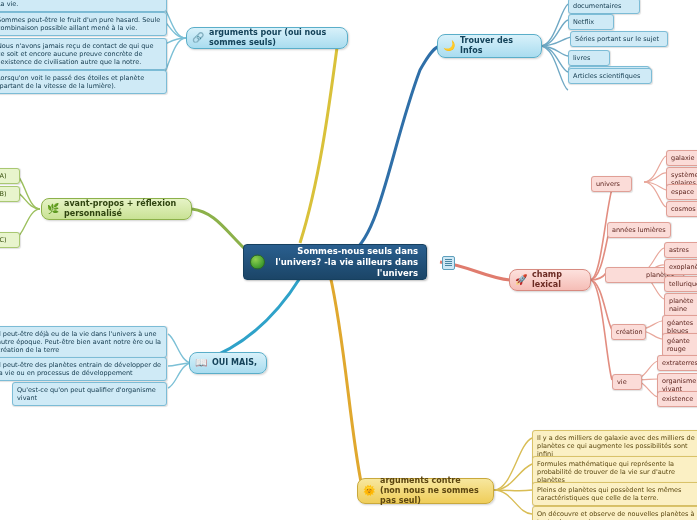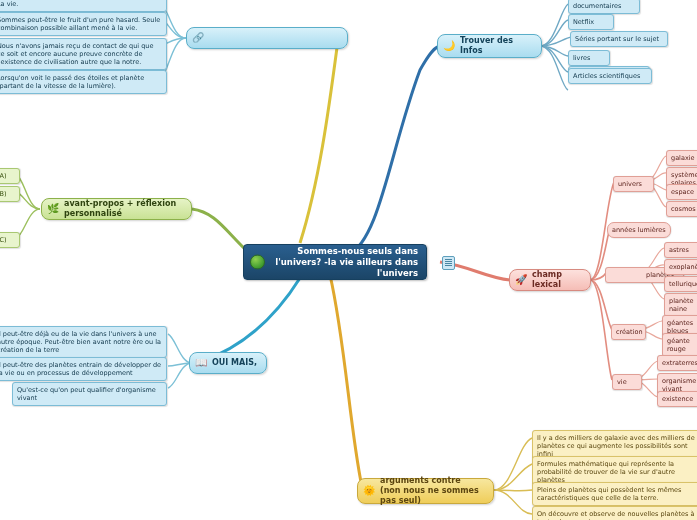--- a/index.html
+++ b/index.html
@@ -170,27 +170,27 @@
   <div class="leaf l-blue" style="position:absolute;left:570px;top:31px;width:88px;">Séries portant sur le sujet</div>
   <div class="leaf l-blue" style="position:absolute;left:568px;top:50px;width:32px;">livres</div>
   <div class="leaf l-blue" style="position:absolute;left:568px;top:66px;width:72px;">Site web de la NASA</div>
   <div class="leaf l-blue" style="position:absolute;left:568px;top:68px;width:74px;">Articles scientifiques</div>
 
   <div class="node branch b-red" style="left:509px;top:269px;width:82px;height:22px;">
     <span class="ic">🚀</span>
     <span class="txt">champ lexical</span>
   </div>
 
-  <div class="leaf l-red" style="position:absolute;left:613px;top:176px;width:31px;">univers</div>
+  <div class="leaf l-red" style="position:absolute;left:591px;top:176px;width:31px;">univers</div>
   <div class="leaf l-red" style="position:absolute;left:666px;top:150px;width:31px;">galaxie</div>
   <div class="leaf l-red" style="position:absolute;left:666px;top:167px;width:31px;">systèmes solaires</div>
   <div class="leaf l-red" style="position:absolute;left:666px;top:184px;width:31px;">espace</div>
   <div class="leaf l-red" style="position:absolute;left:666px;top:201px;width:31px;">cosmos</div>
 
-  <div class="leaf l-red" style="position:absolute;left:607px;top:222px;width:54px;border-radius:7px;">années lumières</div>
+  <div class="leaf l-red" style="position:absolute;left:607px;top:222px;width:54px;">années lumières</div>
 
   <div class="leaf l-red" style="position:absolute;left:605px;top:267px;width:33px;padding-left:40px;">planètes</div>
   <div class="leaf l-red" style="position:absolute;left:664px;top:242px;width:33px;">astres</div>
   <div class="leaf l-red" style="position:absolute;left:664px;top:259px;width:33px;">exoplanètes</div>
   <div class="leaf l-red" style="position:absolute;left:664px;top:276px;width:33px;">telluriques</div>
   <div class="leaf l-red" style="position:absolute;left:664px;top:293px;width:33px;">planète naine</div>
 
   <div class="leaf l-red" style="position:absolute;left:611px;top:324px;width:25px;">création</div>
   <div class="leaf l-red" style="position:absolute;left:662px;top:315px;width:35px;">géantes bleues</div>
   <div class="leaf l-red" style="position:absolute;left:662px;top:333px;width:35px;">géante rouge</div>
@@ -220,19 +220,20 @@
   <div class="node branch b-green" style="left:41px;top:198px;width:151px;height:22px;">
     <span class="ic">🌿</span>
     <span class="txt">avant-propos + réflexion personnalisé</span>
   </div>
   <div class="leaf l-green" style="position:absolute;left:-8px;top:168px;width:18px;">(A)</div>
   <div class="leaf l-green" style="position:absolute;left:-8px;top:186px;width:18px;">(B)</div>
   <div class="leaf l-green" style="position:absolute;left:-8px;top:232px;width:18px;">(C)</div>
 
   <div class="node branch b-blue" style="left:186px;top:27px;width:162px;height:22px;">
     <span class="ic">🔗</span>
+    <span class="txt">arguments pour (oui nous sommes seuls)</span>
   </div>
   <div class="leaf l-blue" style="position:absolute;left:-8px;top:-4px;width:165px;">La vie.</div>
   <div class="leaf l-blue" style="position:absolute;left:-8px;top:12px;width:165px;">Sommes peut-être le fruit d'un pure hasard. Seule combinaison possible aillant mené à la vie.</div>
   <div class="leaf l-blue" style="position:absolute;left:-8px;top:38px;width:165px;">Nous n'avons jamais reçu de contact de qui que ce soit et encore aucune preuve concrète de l'existence de civilisation autre que la notre.</div>
   <div class="leaf l-blue" style="position:absolute;left:-8px;top:70px;width:165px;">Lorsqu'on voit le passé des étoiles et planète (partant de la vitesse de la lumière).</div>
 
 </div>
 
 </body></html>

